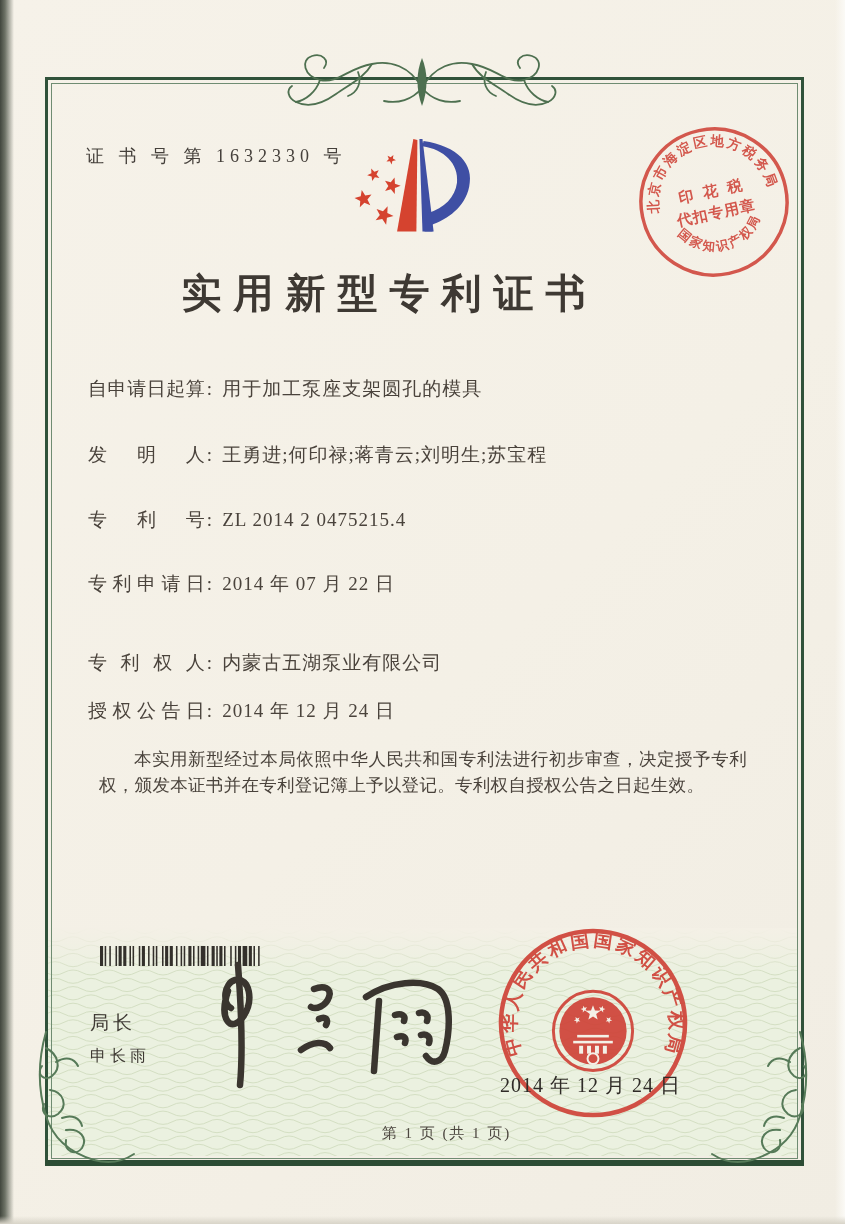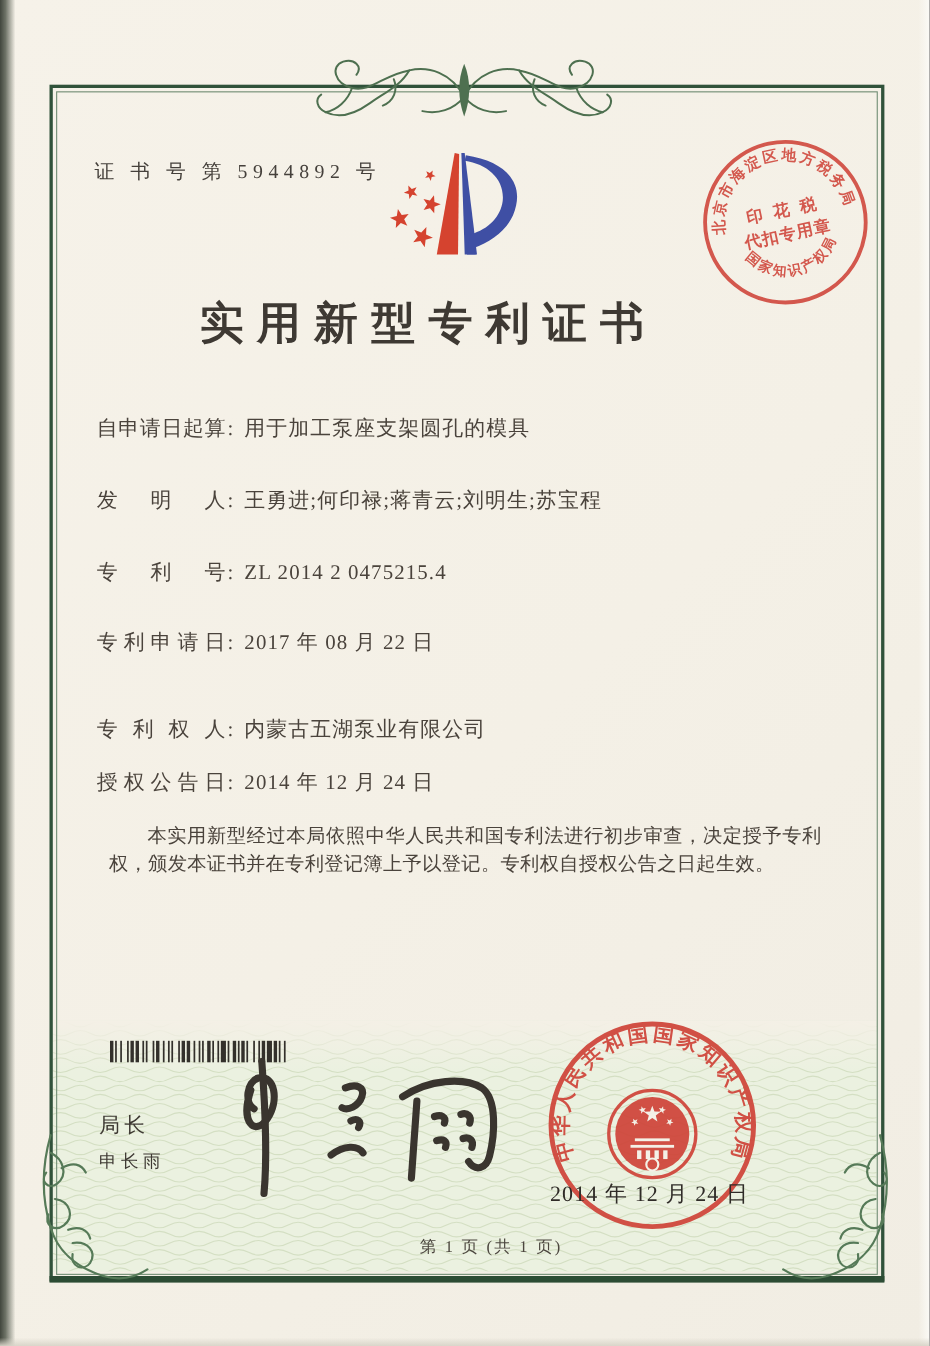--- a/index.html
+++ b/index.html
@@ -128,21 +128,21 @@
       <path d="M12,4 C4,32 4,62 12,88 C18,108 34,124 60,132"></path>
       <path d="M12,20 C24,26 28,40 18,48 C10,54 2,46 8,38"></path>
       <path d="M16,62 C30,64 34,78 24,86 C16,92 6,86 10,76"></path>
       <path d="M32,102 C46,100 54,110 48,120 C42,128 30,124 32,112"></path>
       <path d="M60,132 C74,136 88,134 100,126"></path>
       <path d="M22,34 C32,28 40,30 44,38"></path>
       <path d="M28,90 C38,86 46,90 48,98"></path>
     </g>
   </svg>
 
-  <div class="certno">证 书 号 第 5944892 号</div>
+  <div class="certno">证 书 号 第 1632330 号</div>
 
   <svg class="logo" viewBox="0 0 170 130">
     <g id="logo-stars">
         <polygon points="54.4,20.6 53.9,24.1 56.9,25.9 53.4,26.5 52.6,30.0 51.0,26.8 47.5,27.1 49.9,24.6 48.6,21.4 51.7,22.9" fill="#d5432f"></polygon>
         <polygon points="32.5,34.0 35.6,37.3 39.9,35.7 37.7,39.8 40.6,43.4 36.1,42.5 33.5,46.3 32.9,41.8 28.5,40.6 32.7,38.6" fill="#d5432f"></polygon>
         <polygon points="55.5,42.9 55.9,48.9 61.5,50.9 55.9,53.1 55.7,59.0 51.9,54.4 46.2,56.1 49.4,51.1 46.1,46.1 51.8,47.6" fill="#d5432f"></polygon>
         <polygon points="23.2,55.2 26.6,60.6 32.8,59.6 28.8,64.4 31.6,70.1 25.8,67.7 21.3,72.2 21.7,65.9 16.1,63.0 22.2,61.4" fill="#d5432f"></polygon>
         <polygon points="48.7,71.2 48.4,77.9 54.5,80.8 48.0,82.6 47.2,89.3 43.4,83.7 36.9,84.9 41.0,79.7 37.8,73.8 44.1,76.1" fill="#d5432f"></polygon>
       </g>
     <polygon points="74,5 78,6 77,96 58,96" fill="#d5432f"></polygon>
@@ -172,21 +172,21 @@
     <div class="frow" style="top:0">
       <span class="flabel">自申请日起算</span><span class="fcolon">:</span><span class="fvalue">用于加工泵座支架圆孔的模具</span>
     </div>
     <div class="frow" style="top:66px">
       <span class="flabel">发　明　人</span><span class="fcolon">:</span><span class="fvalue">王勇进;何印禄;蒋青云;刘明生;苏宝程</span>
     </div>
     <div class="frow" style="top:131px">
       <span class="flabel">专　利　号</span><span class="fcolon">:</span><span class="fvalue">ZL 2014 2 0475215.4</span>
     </div>
     <div class="frow" style="top:195px">
-      <span class="flabel">专利申请日</span><span class="fcolon">:</span><span class="fvalue">2017 年 08 月 22 日</span>
+      <span class="flabel">专利申请日</span><span class="fcolon">:</span><span class="fvalue">2014 年 07 月 22 日</span>
     </div>
     <div class="frow" style="top:274px">
       <span class="flabel">专 利 权 人</span><span class="fcolon">:</span><span class="fvalue">内蒙古五湖泵业有限公司</span>
     </div>
     <div class="frow" style="top:322px">
       <span class="flabel">授权公告日</span><span class="fcolon">:</span><span class="fvalue">2014 年 12 月 24 日</span>
     </div>
   </div>
 
   <div class="paras">

